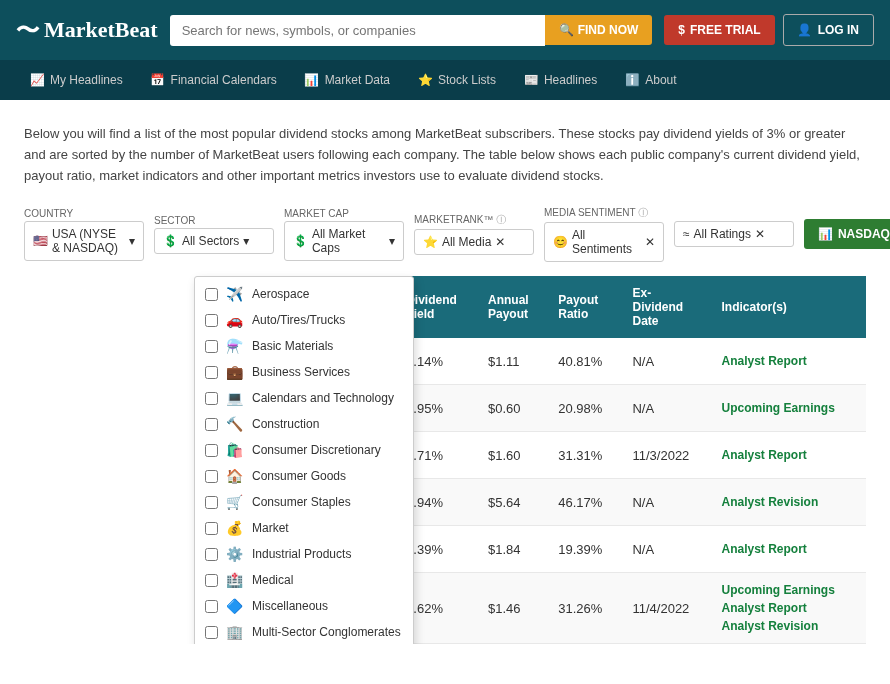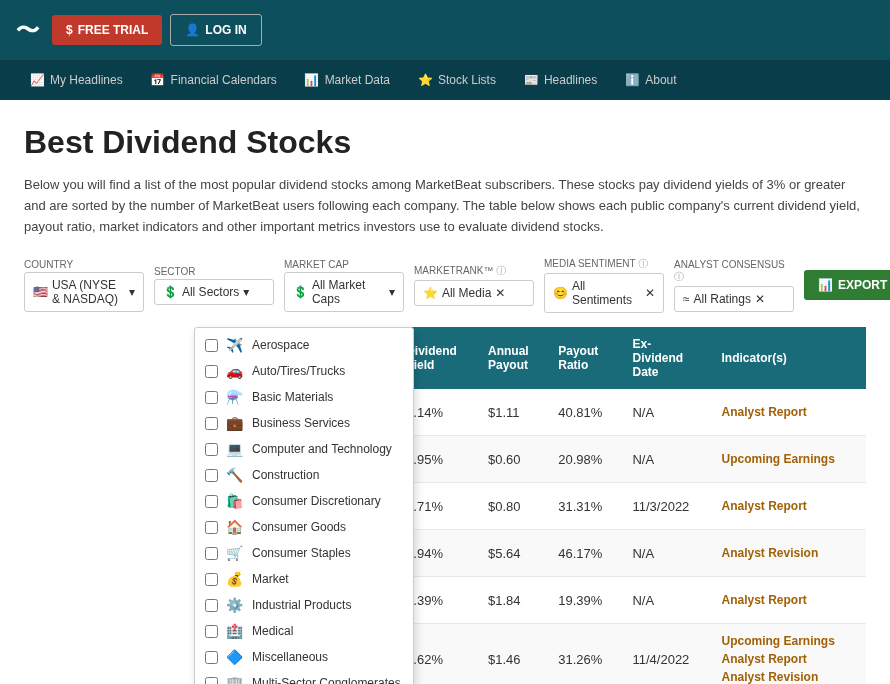--- a/index.html
+++ b/index.html
@@ -255,34 +255,42 @@
       flex-shrink: 0;
     }
     .company-info { display: flex; flex-direction: column; }
     .company-ticker {
       font-weight: bold;
       color: #1a6b7a;
       font-size: 14px;
     }
     .company-name { font-size: 11px; color: #666; }
     .indicator-link {
-      color: #a16207;
+      color: #15803d;
       font-weight: 600;
       font-size: 12px;
       text-decoration: none;
       display: block;
       line-height: 1.5;
     }
   </style>
 </head>
 <body>
 
 <header class="top-header">
   <div class="logo">
     <span class="logo-chart">〜</span>
+    <span>MarketBeat</span>
+  </div>
+  <div class="search-bar">
+    <input type="text" placeholder="Search for news, symbols, or companies" style="">
+    <button class="find-now-btn">
+      <span>🔍</span>
+      <span>FIND NOW</span>
+    </button>
   </div>
   <div class="header-btns">
     <button class="free-trial-btn">
       <span>$</span>
       <span>FREE TRIAL</span>
     </button>
     <button class="log-in-btn">
       <span>👤</span>
       <span>LOG IN</span>
     </button>
@@ -310,21 +318,20 @@
     <span>📰</span>
     <span>Headlines</span>
   </div>
   <div class="nav-item">
     <span>ℹ️</span>
     <span>About</span>
   </div>
 </nav>
 
 <div class="page-content">
-  <h1 class="page-title">Best Dividend Stocks</h1>
   <p class="page-desc">Below you will find a list of the most popular dividend stocks among MarketBeat subscribers. These stocks pay dividend yields of 3% or greater and are sorted by the number of MarketBeat users following each company. The table below shows each public company's current dividend yield, payout ratio, market indicators and other important metrics investors use to evaluate dividend stocks.</p>
 
   <div class="filters-row">
     <div class="filter-group">
       <span class="filter-label">Country</span>
       <div class="filter-select">
         <span>🇺🇸</span>
         <span>USA (NYSE &amp; NASDAQ)</span>
         <span>▾</span>
       </div>
@@ -355,30 +362,29 @@
     </div>
     <div class="filter-group">
       <span class="filter-label">Media Sentiment <span style="color:#aaa">ⓘ</span></span>
       <div class="filter-select">
         <span>😊</span>
         <span>All Sentiments</span>
         <span>✕</span>
       </div>
     </div>
     <div class="filter-group">
-      <span class="filter-label">Analyst Consensus <span style="color:#aaa">ⓘ</span></span>
       <div class="filter-select">
         <span>≈</span>
         <span>All Ratings</span>
         <span>✕</span>
       </div>
     </div>
     <button class="export-btn">
       <span>📊</span>
-      <span>EXPORT</span>
+      <span>NASDAQ</span>
     </button>
   </div>
 
   <div class="main-layout">
 
     <div class="sector-dropdown">
       <div id="sector-list">
           <div class="sector-item">
       <input type="checkbox" style="">
       <span class="sector-icon">✈️</span>
@@ -395,21 +401,21 @@
       <span>Basic Materials</span>
     </div>
           <div class="sector-item">
       <input type="checkbox" style="">
       <span class="sector-icon">💼</span>
       <span>Business Services</span>
     </div>
           <div class="sector-item">
       <input type="checkbox" style="">
       <span class="sector-icon">💻</span>
-      <span>Computer and Technology</span>
+      <span>Calendars and Technology</span>
     </div>
           <div class="sector-item">
       <input type="checkbox" style="">
       <span class="sector-icon">🔨</span>
       <span>Construction</span>
     </div>
           <div class="sector-item">
       <input type="checkbox" style="">
       <span class="sector-icon">🛍️</span>
       <span>Consumer Discretionary</span>
@@ -511,21 +517,21 @@
           <div class="company-logo" style="background:#0054a0;color:#fff;">
             <span style="font-size:9px;">PFE</span>
           </div>
           <div class="company-info">
             <span class="company-ticker">PFE</span>
             <span class="company-name">Pfizer</span>
           </div>
         </div>
       </td>
       <td>3.71%</td>
-      <td>$0.80</td>
+      <td>$1.60</td>
       <td>31.31%</td>
       <td>11/3/2022</td>
       <td>
                 <a class="indicator-link" href="#">Analyst Report</a>
               </td>
     </tr>
             <tr>
       <td>
         <div class="company-cell">
           <div class="company-logo" style="background:#071d49;color:#fff;">

